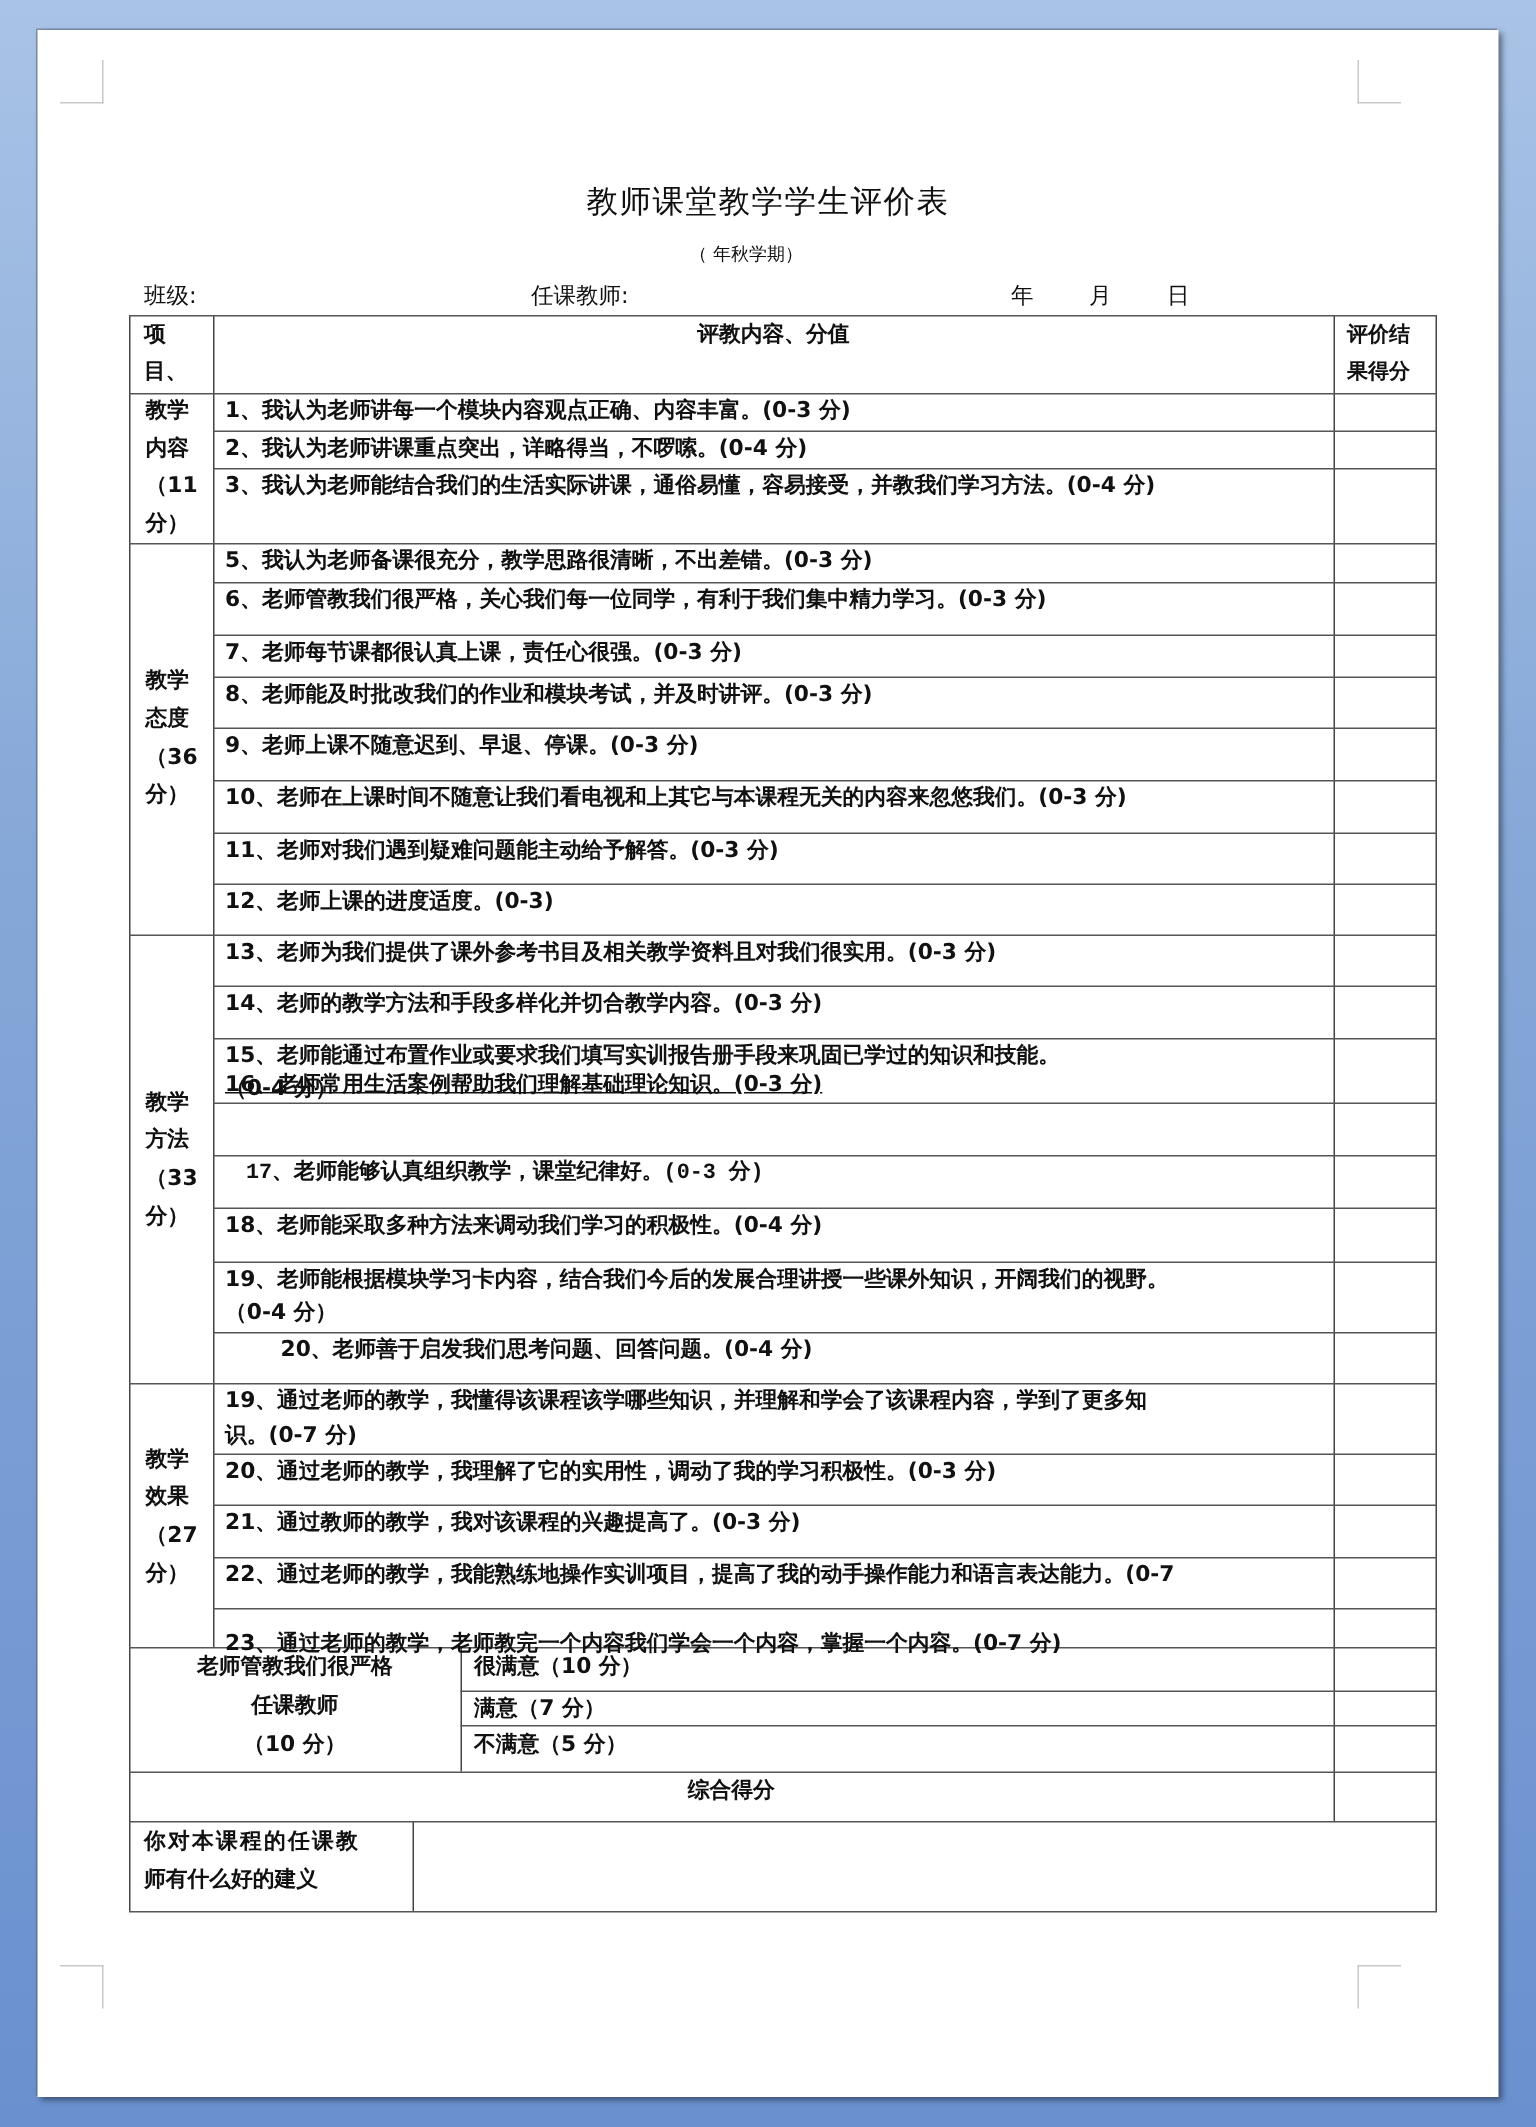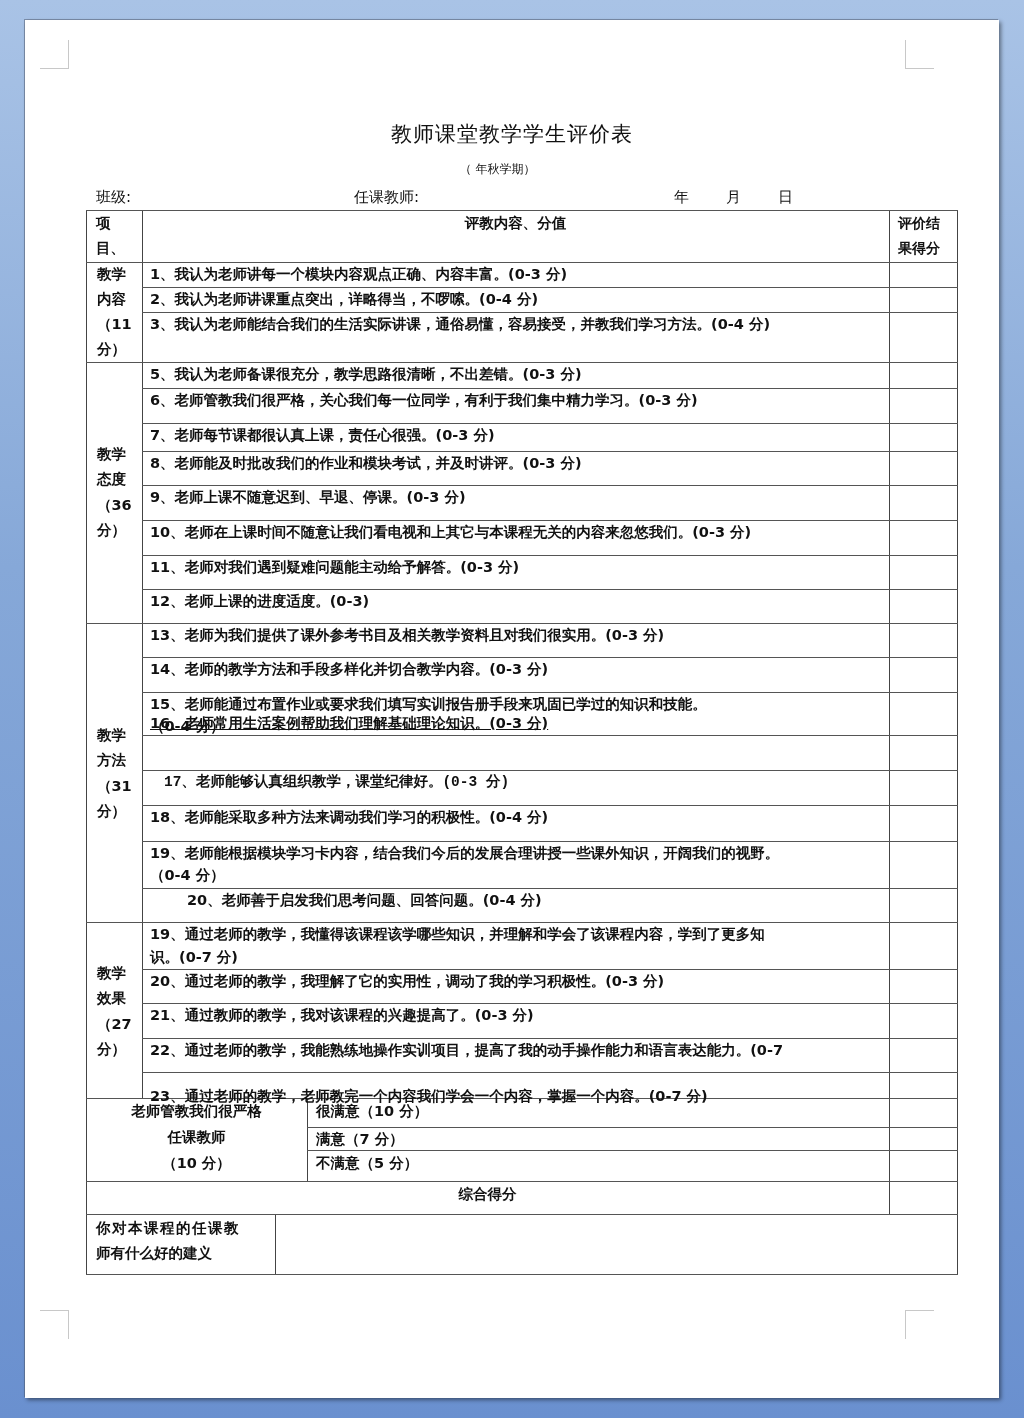--- a/index.html
+++ b/index.html
@@ -122,21 +122,21 @@
   <div class="cell" style="left:150px;top:451px;">8、老师能及时批改我们的作业和模块考试，并及时讲评。(0-3 分)</div>
   <div class="cell" style="left:150px;top:485px;">9、老师上课不随意迟到、早退、停课。(0-3 分)</div>
   <div class="cell" style="left:150px;top:520px;">10、老师在上课时间不随意让我们看电视和上其它与本课程无关的内容来忽悠我们。(0-3 分)</div>
   <div class="cell" style="left:150px;top:555px;">11、老师对我们遇到疑难问题能主动给予解答。(0-3 分)</div>
   <div class="cell" style="left:150px;top:589px;">12、老师上课的进度适度。(0-3)</div>
 </div>
 
 <div>
   <div class="cell" style="left:97px;top:723px;">教学</div>
   <div class="cell" style="left:97px;top:748px;">方法</div>
-  <div class="cell" style="left:97px;top:774px;">（31</div>
+  <div class="cell" style="left:97px;top:774px;">（33</div>
   <div class="cell" style="left:97px;top:799px;">分）</div>
 
   <div class="cell" style="left:150px;top:623px;">13、老师为我们提供了课外参考书目及相关教学资料且对我们很实用。(0-3 分)</div>
   <div class="cell" style="left:150px;top:657px;">14、老师的教学方法和手段多样化并切合教学内容。(0-3 分)</div>
   <div class="cell" style="left:150px;top:692px;">15、老师能通过布置作业或要求我们填写实训报告册手段来巩固已学过的知识和技能。</div>
   <div class="cell" style="left:150px;top:714px;">（0-4 分）</div>
   <div class="cell" style="left:150px;top:711px;text-decoration:underline;">16、老师常用生活案例帮助我们理解基础理论知识。(0-3 分)</div>
   <div class="cell" style="left:164px;top:770px;font-family:Liberation Mono, monospace;">17、老师能够认真组织教学，课堂纪律好。(0-3 分)</div>
   <div class="cell" style="left:150px;top:805px;">18、老师能采取多种方法来调动我们学习的积极性。(0-4 分)</div>
   <div class="cell" style="left:150px;top:841px;">19、老师能根据模块学习卡内容，结合我们今后的发展合理讲授一些课外知识，开阔我们的视野。</div>

